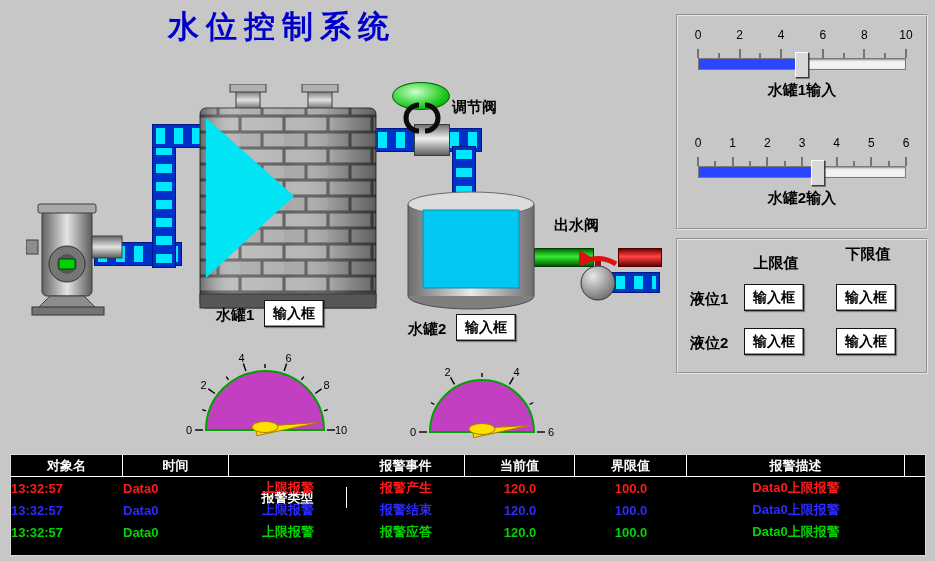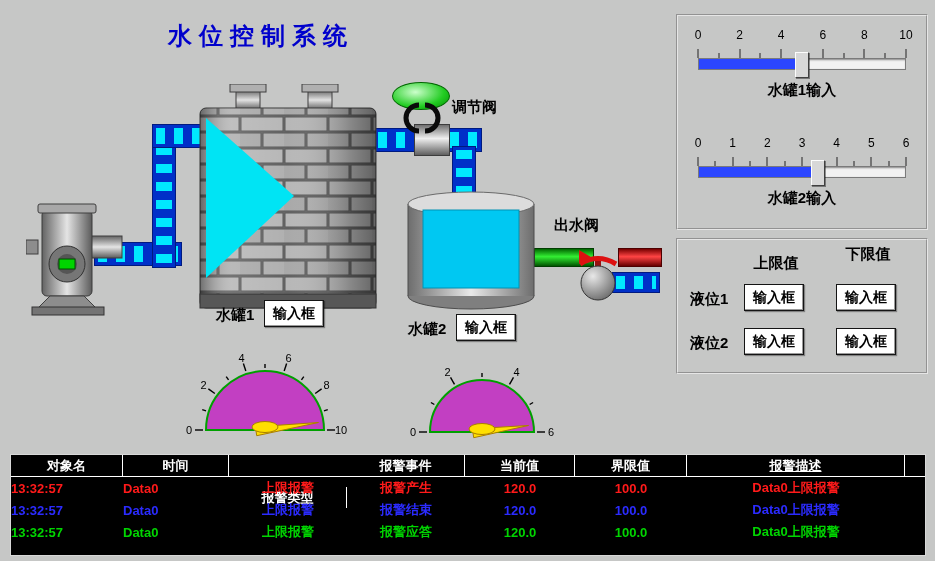--- a/index.html
+++ b/index.html
@@ -1,19 +1,19 @@
 <!DOCTYPE html>
 <html><head>
 <meta charset="utf-8">
 <style>
   html,body{margin:0;padding:0}
   body{font-family:"Liberation Sans","DejaVu Sans",sans-serif;background:#9a9a9a}
   #app{position:relative;width:935px;height:561px;background:#c6c7c6;overflow:hidden}
   .abs{position:absolute}
-  #page-title{position:absolute;left:168px;top:20px;font-size:24px;font-weight:bold;letter-spacing:7px;color:#0000cc;z-index:4}
+  #page-title{position:absolute;left:168px;top:6px;font-size:31px;font-weight:bold;letter-spacing:7px;color:#0000cc;z-index:4}
   .panel{position:absolute;background:#c6c7c6;border:2px groove #e6e6e6;z-index:4}
 
   
   .slider-group{position:absolute;left:20px;width:208px}
   .ruler{position:relative;height:30px}
   .tick-num{position:absolute;top:0;transform:translateX(-50%);font-size:12px;color:#000}
   .tick{position:absolute;bottom:0;width:1px;height:9px;background:#222;transform:translateX(-50%)}
   .tick.minor{height:5px}
   .track{position:relative;height:10px;background:#f2f2f2;border:1px solid #7a7a7a;box-shadow:inset 1px 1px 2px rgba(0,0,0,.45)}
   .fill{position:absolute;left:0;top:0;bottom:0;background:#2b46ff}
@@ -273,21 +273,21 @@
     </svg>
 
   <div id="alarm-table">
       <div class="thead">
         <div class="th" style="width: 112px;">对象名</div>
         <div class="th" style="width: 106px;">时间</div>
         <div class="th" style="width: 118px; margin-top: 32px;">报警类型</div>
         <div class="th" style="width: 118px;">报警事件</div>
         <div class="th" style="width: 110px;">当前值</div>
         <div class="th" style="width: 112px;">界限值</div>
-        <div class="th" style="width: 218px; text-decoration: underline;">报警描述</div>
+        <div class="th" style="width: 218px;">报警描述</div>
       </div>
       <div class="trow" style="color: rgb(255, 26, 26);">
         <div class="td t-right" style="width: 106px;">13:32:57</div>
         <div class="td t-left" style="width: 112px;">Data0</div>
         <div class="td c" style="width: 118px;">上限报警</div>
         <div class="td c" style="width: 118px;">报警产生</div>
         <div class="td c" style="width: 110px;">120.0</div>
         <div class="td c" style="width: 112px;">100.0</div>
         <div class="td c" style="width: 218px;">Data0上限报警</div>
       </div>

